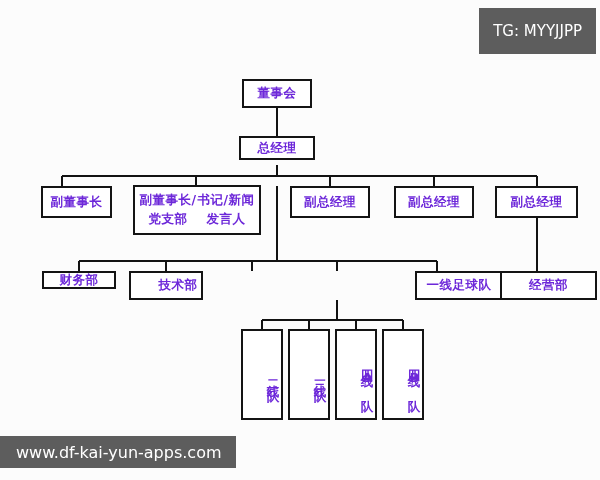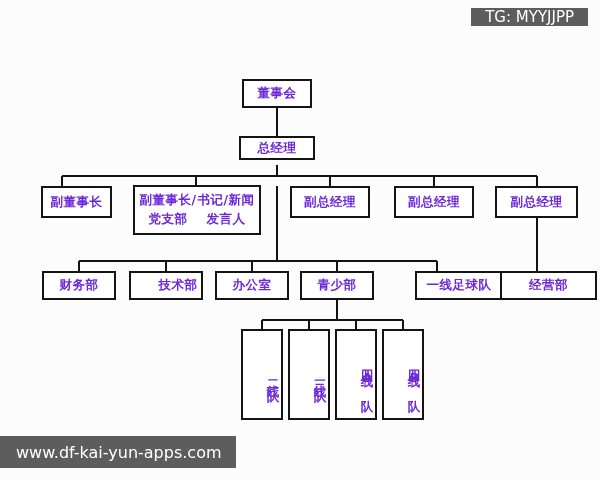--- a/index.html
+++ b/index.html
@@ -75,23 +75,23 @@
   .chip {
     position: absolute;
     background: #5d5d5d;
     color: #ffffff;
     display: flex;
     align-items: center;
     z-index: 5;
     justify-content: center;
   }
   #tag-chip {
-    right: 12px;
+    right: 4px;
     top: 8px;
-    height: 18px;
+    height: 46px;
     padding: 0 14px;
     font-size: 15px;
     justify-content: center;
   }
   #watermark-chip {
     left: 0;
     top: 436px;
     height: 32px;
     padding: 0 14px 0 16px;
     font-size: 16px;
@@ -158,35 +158,29 @@
   </div>
 
   <div class="node h" style="left:394px; top:186px; width:80px; height:32px;">
     <span>副总经理</span>
   </div>
 
   <div class="node h" style="left:495px; top:186px; width:83px; height:32px;">
     <span>副总经理</span>
   </div>
 
-  <div class="node h" style="left:42px; top:271px; width:74px; height:29px;">
+  <div class="node h" style="left:42px; top:271px; width:74px; height:18px;">
     <span>财务部</span>
   </div>
 
   <div class="node h" style="left:129px; top:271px; width:74px; height:29px;padding-left:26px;">
     <span>技术部</span>
   </div>
 
-  <div class="node h" style="left:215px; top:271px; width:74px; height:29px;">
-    <span>办公室</span>
-  </div>
-
-  <div class="node h" style="left:300px; top:271px; width:74px; height:29px;">
-    <span>青少部</span>
-  </div>
+
 
   <div class="node h" style="left:415px; top:271px; width:88px; height:29px;">
     <span>一线足球队</span>
   </div>
 
   <div class="node h" style="left:500px; top:271px; width:97px; height:29px;">
     <span>经营部</span>
   </div>
 
   <div class="node v" style="left:241px; top:329px; width:42px; height:91px;">

